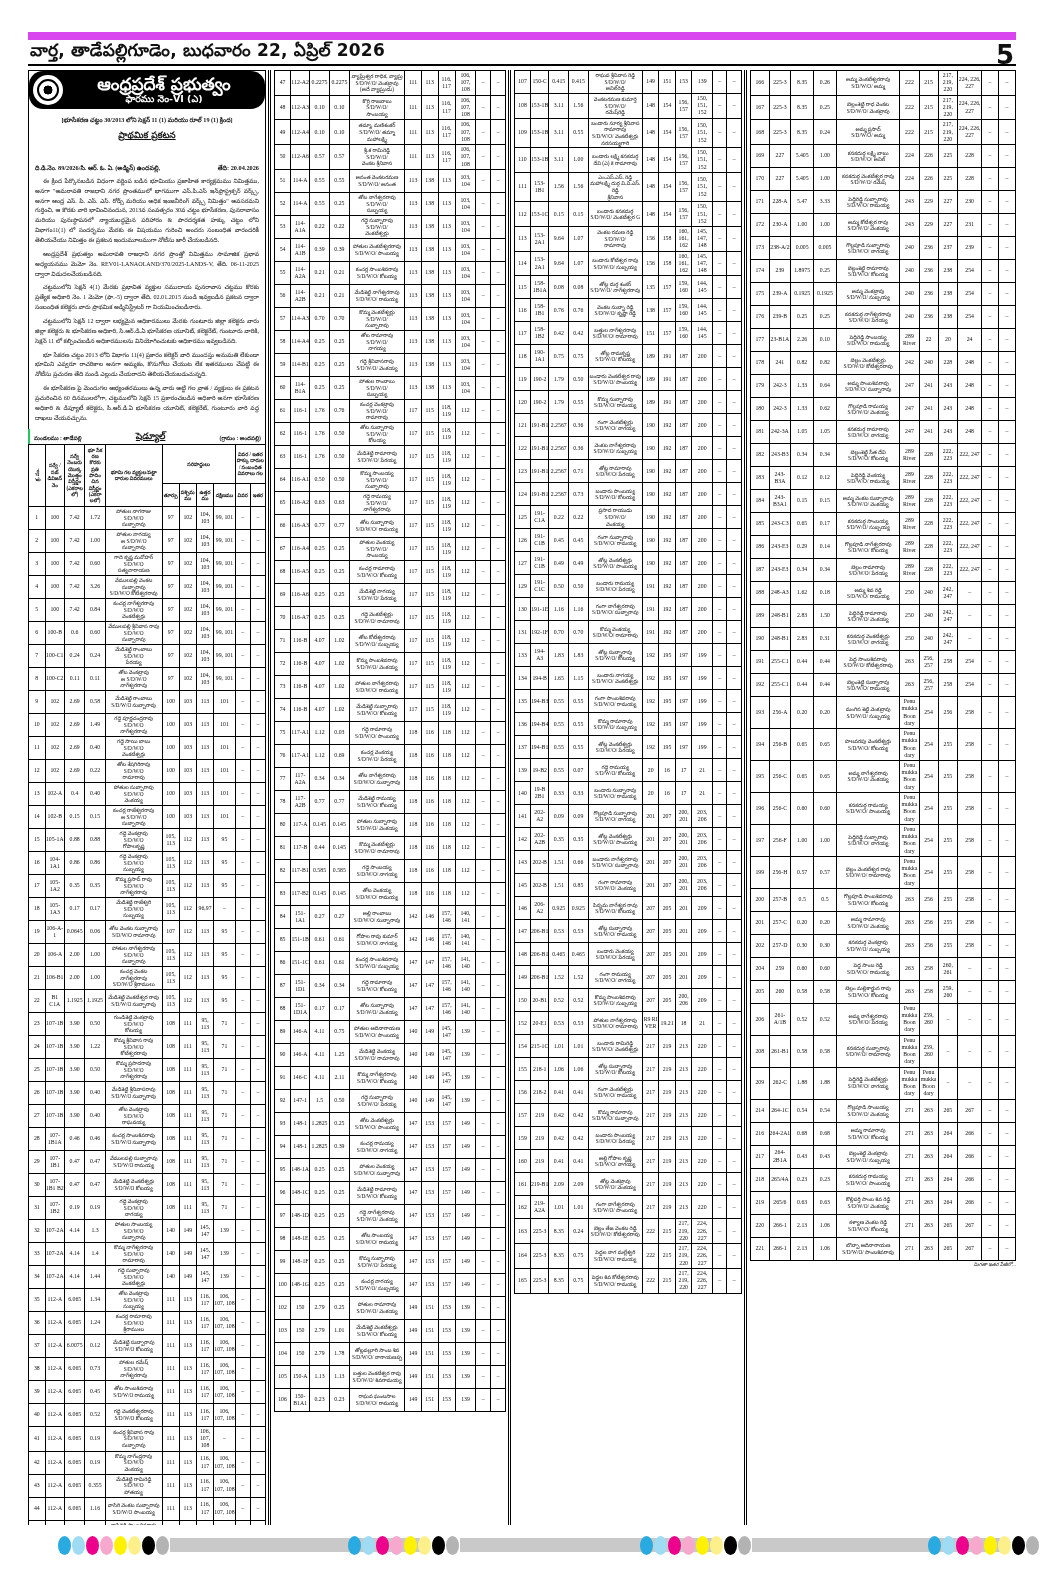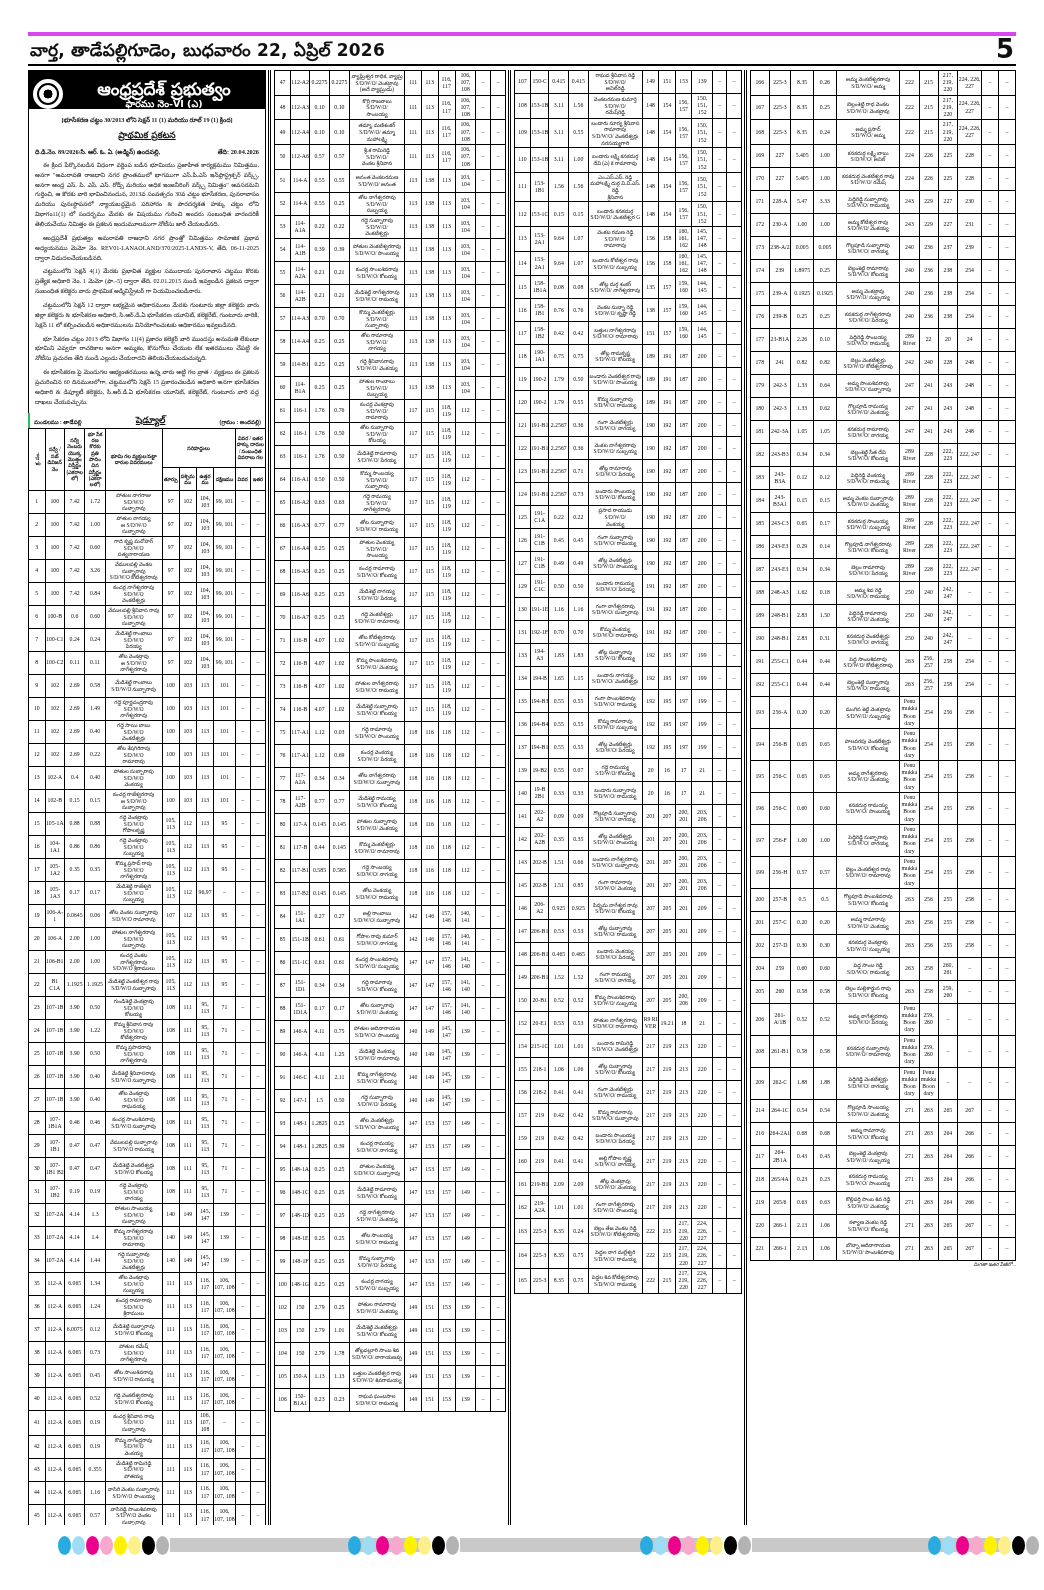--- a/index.html
+++ b/index.html
@@ -14,25 +14,25 @@
     color: #111;
     position: relative;
     overflow: hidden;
   }
 
   
   .masthead {
     position: absolute;
     left: 28px; top: 32px;
     width: 988px;
-    border-top: 4px solid #d946ef;
+    border-top: 8px solid #d946ef;
     border-bottom: 2px solid #000;
     height: 34px;
     display: flex;
-    align-items: flex-end;
+    align-items: flex-start;
     justify-content: space-between;
     padding: 0 2px;
   }
   .masthead-title {
     font-family: "DejaVu Sans", sans-serif;
     font-size: 17px;
     font-weight: bold;
     letter-spacing: .2px;
     white-space: nowrap;
   }
@@ -79,23 +79,24 @@
   
   .notice {
     border: 1px solid #000;
     border-bottom: none;
     padding: 0;
   }
   .gov-band {
     background: #000;
     color: #fff;
     display: flex;
-    align-items: flex-end;
+    align-items: center;
     height: 38px;
     padding: 0 4px;
+    border-radius: 14px;
   }
   .emblem {
     width: 30px; height: 30px;
     border-radius: 50%;
     background: #fff;
     position: relative;
     flex: 0 0 auto;
     margin-right: 4px;
   }
   .emblem::before {
@@ -131,21 +132,21 @@
     font-size: 6.2px;
     font-weight: bold;
     margin: 2px 0 3px;
   }
   .prelim-head {
     text-align: center;
     font-family: "DejaVu Sans", sans-serif;
     font-size: 9px;
     font-weight: bold;
     text-decoration: underline;
-    margin: 1px 0 4px;
+    margin: 1px 0 20px;
   }
   .refrow {
     display: flex;
     justify-content: space-between;
     font-size: 6.3px;
     font-weight: bold;
     margin-bottom: 4px;
   }
   .para { margin: 0 0 4px 0; text-indent: 8px; }
   .para:last-child { margin-bottom: 0; }

